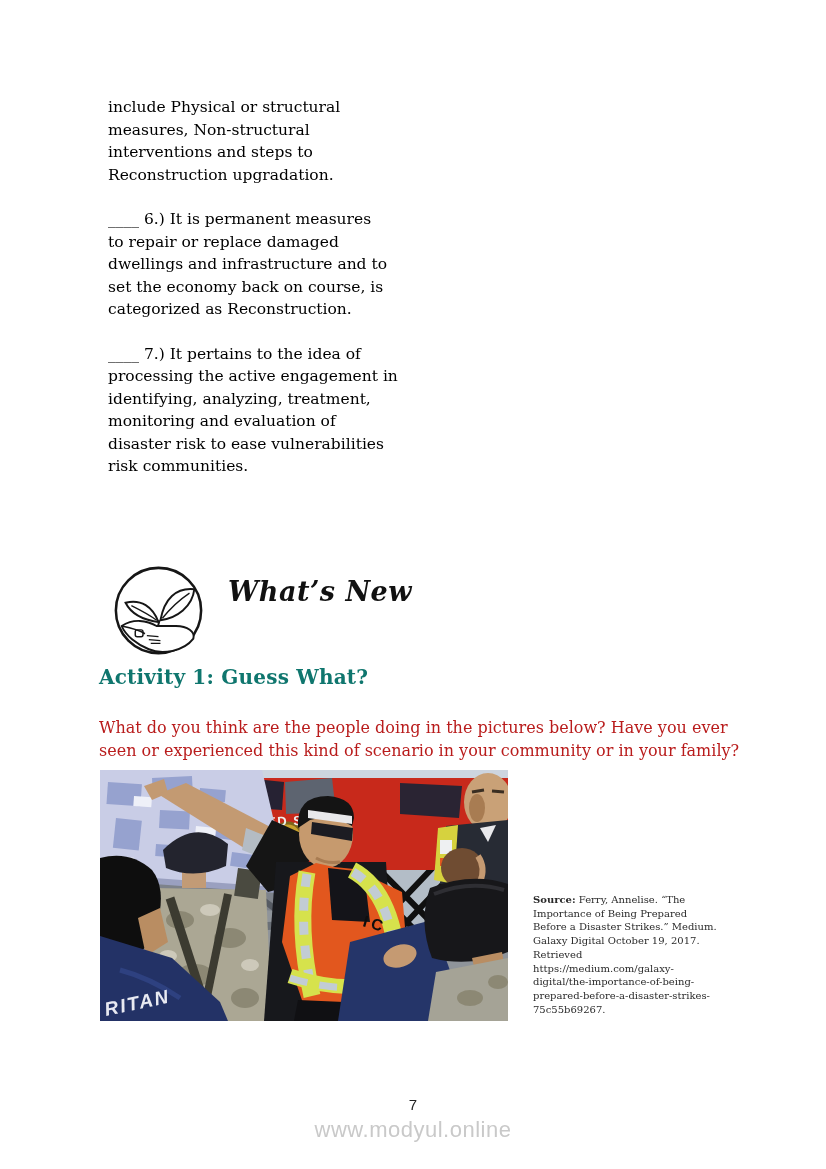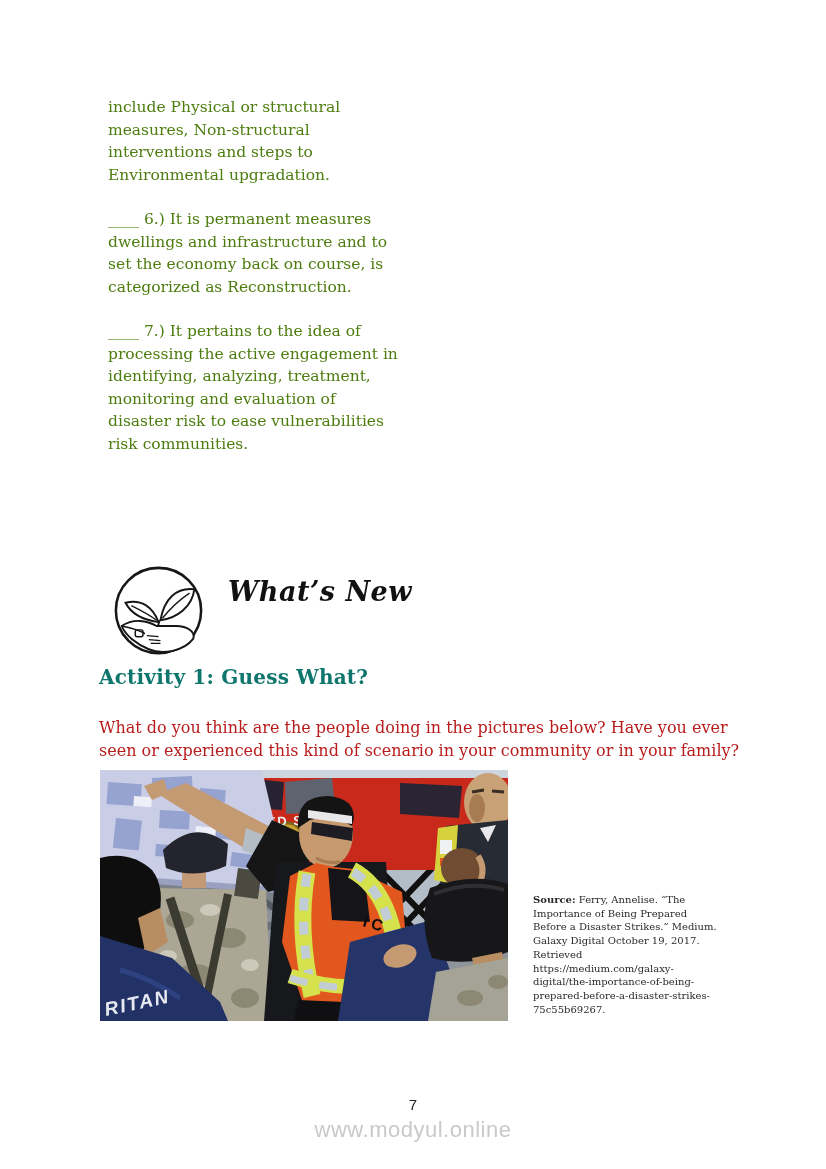--- a/index.html
+++ b/index.html
@@ -2,21 +2,21 @@
 <html><head>
 <meta charset="utf-8">
 <style>
   html,body{margin:0;padding:0;}
   body{
     width:826px;height:1169px;position:relative;background:#ffffff;
     font-family:"DejaVu Serif", serif;color:#1f1f1f;overflow:hidden;
   }
   .quiz-col{
     position:absolute;left:108px;top:96px;width:312px;
-    font-size:15.5px;line-height:22.5px;color:#4d7c0f;
+    font-size:15.5px;line-height:22.5px;color:#000000;
   }
   .quiz-para{margin:0 0 22px 0;}
   .quiz-line{white-space:nowrap;}
   .section-icon{position:absolute;left:112px;top:564px;width:93px;height:93px;}
   .section-title{
     position:absolute;left:228px;top:576px;
     font-size:27px;font-weight:bold;font-style:italic;color:#111;
     letter-spacing:0.5px;
   }
   .activity-heading{
@@ -48,24 +48,25 @@
   }
 </style>
 </head>
 <body>
 
 <div class="quiz-col">
   <div class="quiz-para">
     <div class="quiz-line">include Physical or structural</div>
     <div class="quiz-line">measures, Non-structural</div>
     <div class="quiz-line">interventions and steps to</div>
-    <div class="quiz-line">Environmental upgradation.</div>
+    <div class="quiz-line">Reconstruction upgradation.</div>
   </div>
   <div class="quiz-para">
     <div class="quiz-line">____ 6.)  It is permanent measures</div>
+    <div class="quiz-line">to repair or replace damaged</div>
     <div class="quiz-line">dwellings and infrastructure and to</div>
     <div class="quiz-line">set the economy back on course, is</div>
     <div class="quiz-line">categorized as Reconstruction.</div>
   </div>
   <div class="quiz-para">
     <div class="quiz-line">____ 7.)  It pertains to the idea of</div>
     <div class="quiz-line">processing the active engagement in</div>
     <div class="quiz-line">identifying, analyzing, treatment,</div>
     <div class="quiz-line">monitoring and evaluation of</div>
     <div class="quiz-line">disaster risk to ease vulnerabilities</div>

